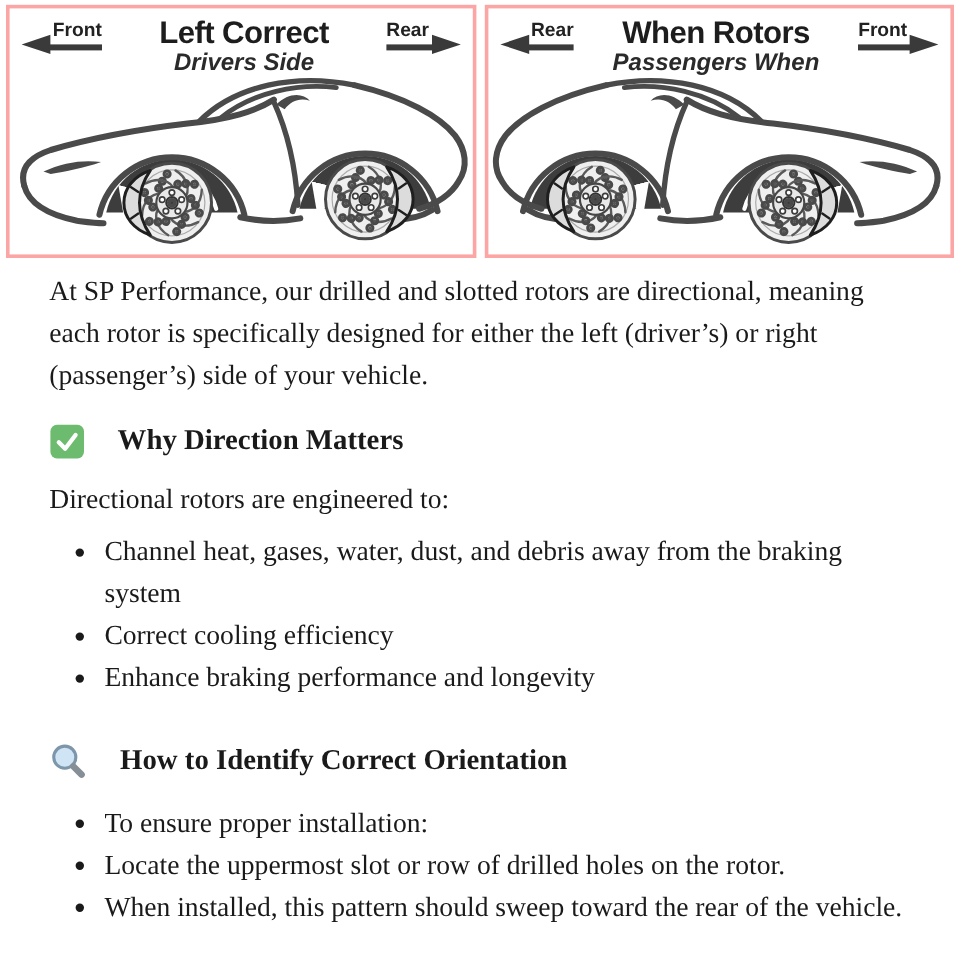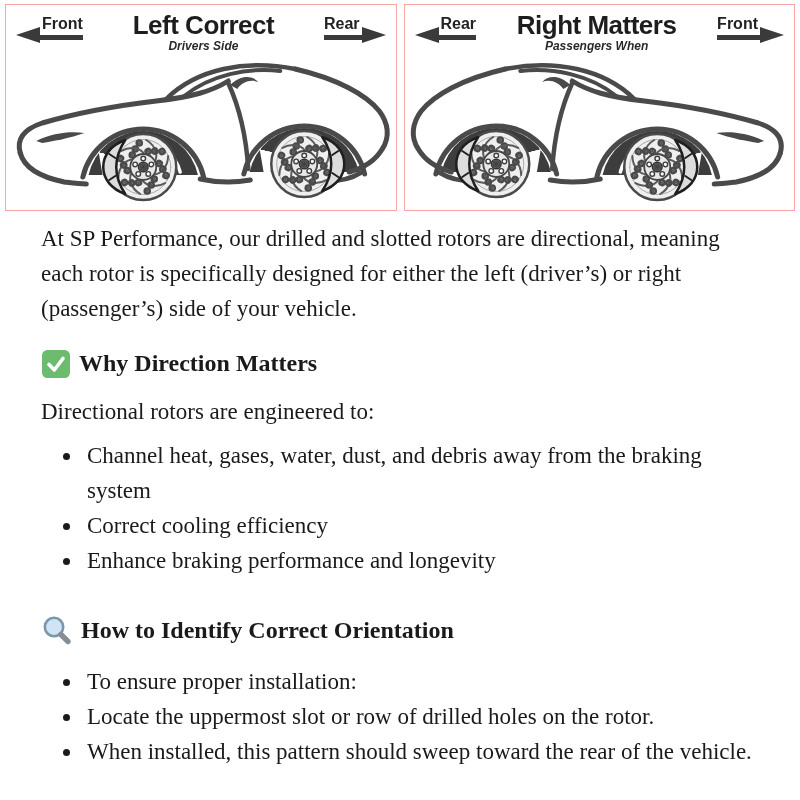--- a/index.html
+++ b/index.html
@@ -1,40 +1,40 @@
 <!DOCTYPE html>
 <html><head>
 <meta charset="utf-8">
 <style>
   html,body{margin:0;padding:0;background:#ffffff;}
   body{width:800px;font-family:"Liberation Serif",serif;color:#1a1a1a;}
 
   
   .diagram{display:flex;gap:7px;padding:4px 5px 0 5px;}
-  .panel{position:relative;flex:1;height:205px;border:1px solid #fca5a5;background:#fff;overflow:hidden;}
+  .panel{position:relative;flex:1;height:205px;border:3px solid #fca5a5;background:#fff;overflow:hidden;}
   .car-svg{position:absolute;left:0;top:0;width:100%;height:100%;}
   .panel-header{position:relative;z-index:2;display:flex;justify-content:space-between;align-items:flex-start;padding:6px 10px 0 10px;}
   .titles{text-align:center;font-family:"Liberation Sans",sans-serif;margin-top:1px;}
   .panel-title{font-size:26px;font-weight:bold;line-height:1.0;color:#1d1d1d;letter-spacing:-0.5px;}
-  .panel-subtitle{font-size:12px;font-weight:bold;font-style:italic;margin-top:1px;color:#2a2a2a;}
+  .panel-subtitle{font-size:20px;font-weight:bold;font-style:italic;margin-top:1px;color:#2a2a2a;}
   .dir{position:relative;font-family:"Liberation Sans",sans-serif;font-weight:bold;font-size:16px;color:#222;margin-top:4px;padding-bottom:11px;}
   .dir .arrow-shaft{position:absolute;bottom:4px;height:5px;background:#3a3a3a;}
   .dir.left{padding-left:26px;}
   .dir.left .arrow-shaft{left:18px;right:0;}
   .dir.right{padding-right:26px;}
   .dir.right .arrow-shaft{right:18px;left:0;}
   .arrow-head{position:absolute;width:0;height:0;border-top:8px solid transparent;border-bottom:8px solid transparent;top:12px;}
   .dir.left .arrow-head{left:0;border-right:24px solid #3a3a3a;}
   .dir.right .arrow-head{right:0;border-left:24px solid #3a3a3a;}
   .rot-text{font-family:"Liberation Sans",sans-serif;font-weight:bold;font-size:12px;fill:#ffffff;letter-spacing:0.6px;}
 
   
   .article{padding:0 41px;font-size:23px;line-height:35px;}
   .intro{margin:10px 0 0 0;max-width:714px;}
-  .sec-heading{display:flex;align-items:center;gap:8px;font-size:24px;font-weight:bold;margin:20px 0 0 0;line-height:35px;}
+  .sec-heading{display:flex;align-items:center;gap:27px;font-size:24px;font-weight:bold;margin:20px 0 0 0;line-height:35px;}
   .sec-heading.regular{font-weight:bold;margin-top:35px;}
   .sec-heading .hd-txt{white-space:nowrap;}
   .lead{margin:13px 0 0 0;}
   ul.blist{margin:9px 0 0 0;padding-left:42px;max-width:702px;list-style:disc;}
   ul.blist li{padding-left:4px;line-height:35px;}
   .emoji-box{display:inline-flex;flex:none;}
 </style>
 </head>
 <body>
 
@@ -141,21 +141,21 @@
     </div>
 
     <div class="panel">
       <div class="panel-header">
         <div class="dir left">
           <span class="arrow-head"></span>
           <span class="arrow-shaft"></span>
           <span class="dir-label">Rear</span>
         </div>
         <div class="titles">
-          <div class="panel-title">Right Matters</div>
+          <div class="panel-title">When Rotors</div>
           <div class="panel-subtitle">Passengers When</div>
         </div>
         <div class="dir right">
           <span class="dir-label">Front</span>
           <span class="arrow-head"></span>
           <span class="arrow-shaft"></span>
         </div>
       </div>
       <svg class="car-svg" viewBox="0 0 385 205">
         <use href="#carBody" transform="translate(385,0) scale(-1,1)"></use>

